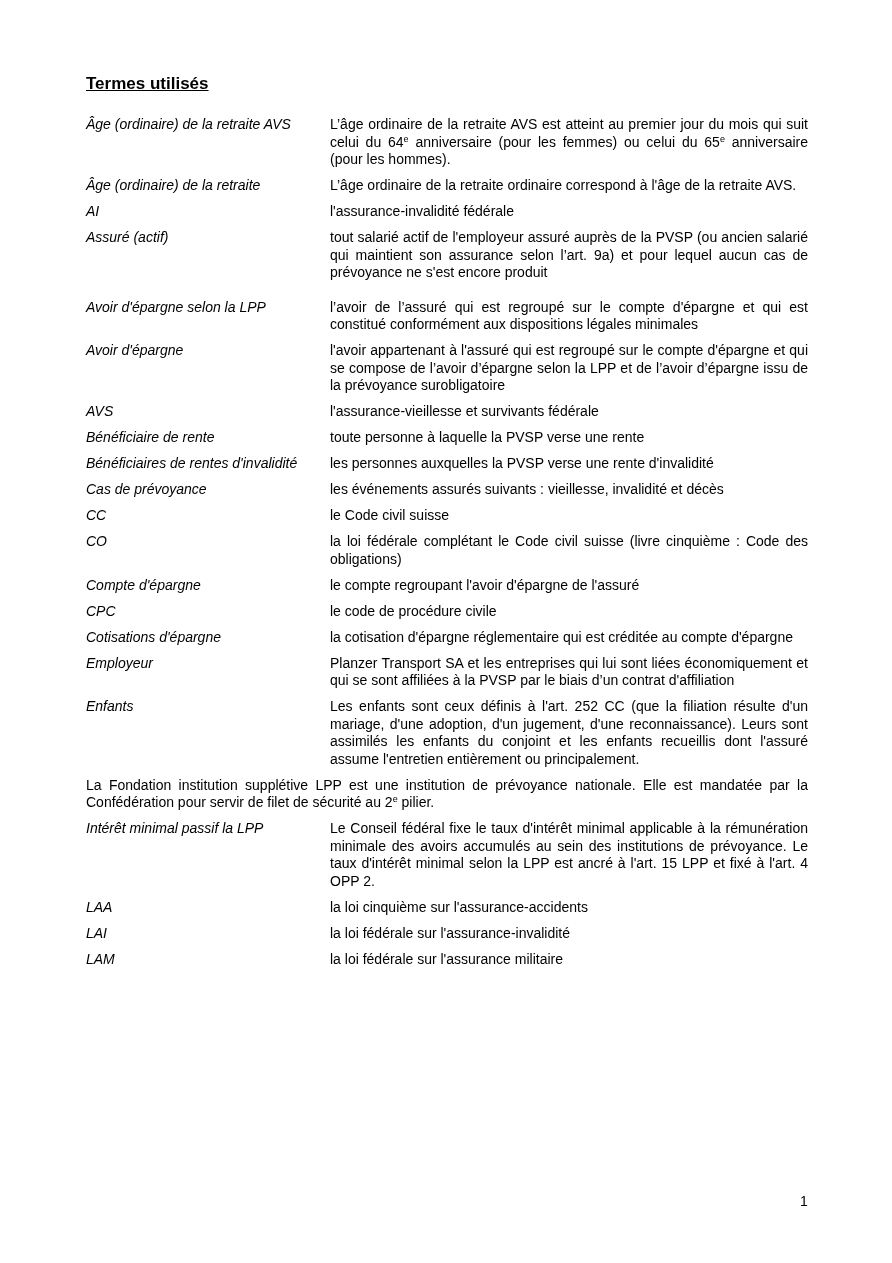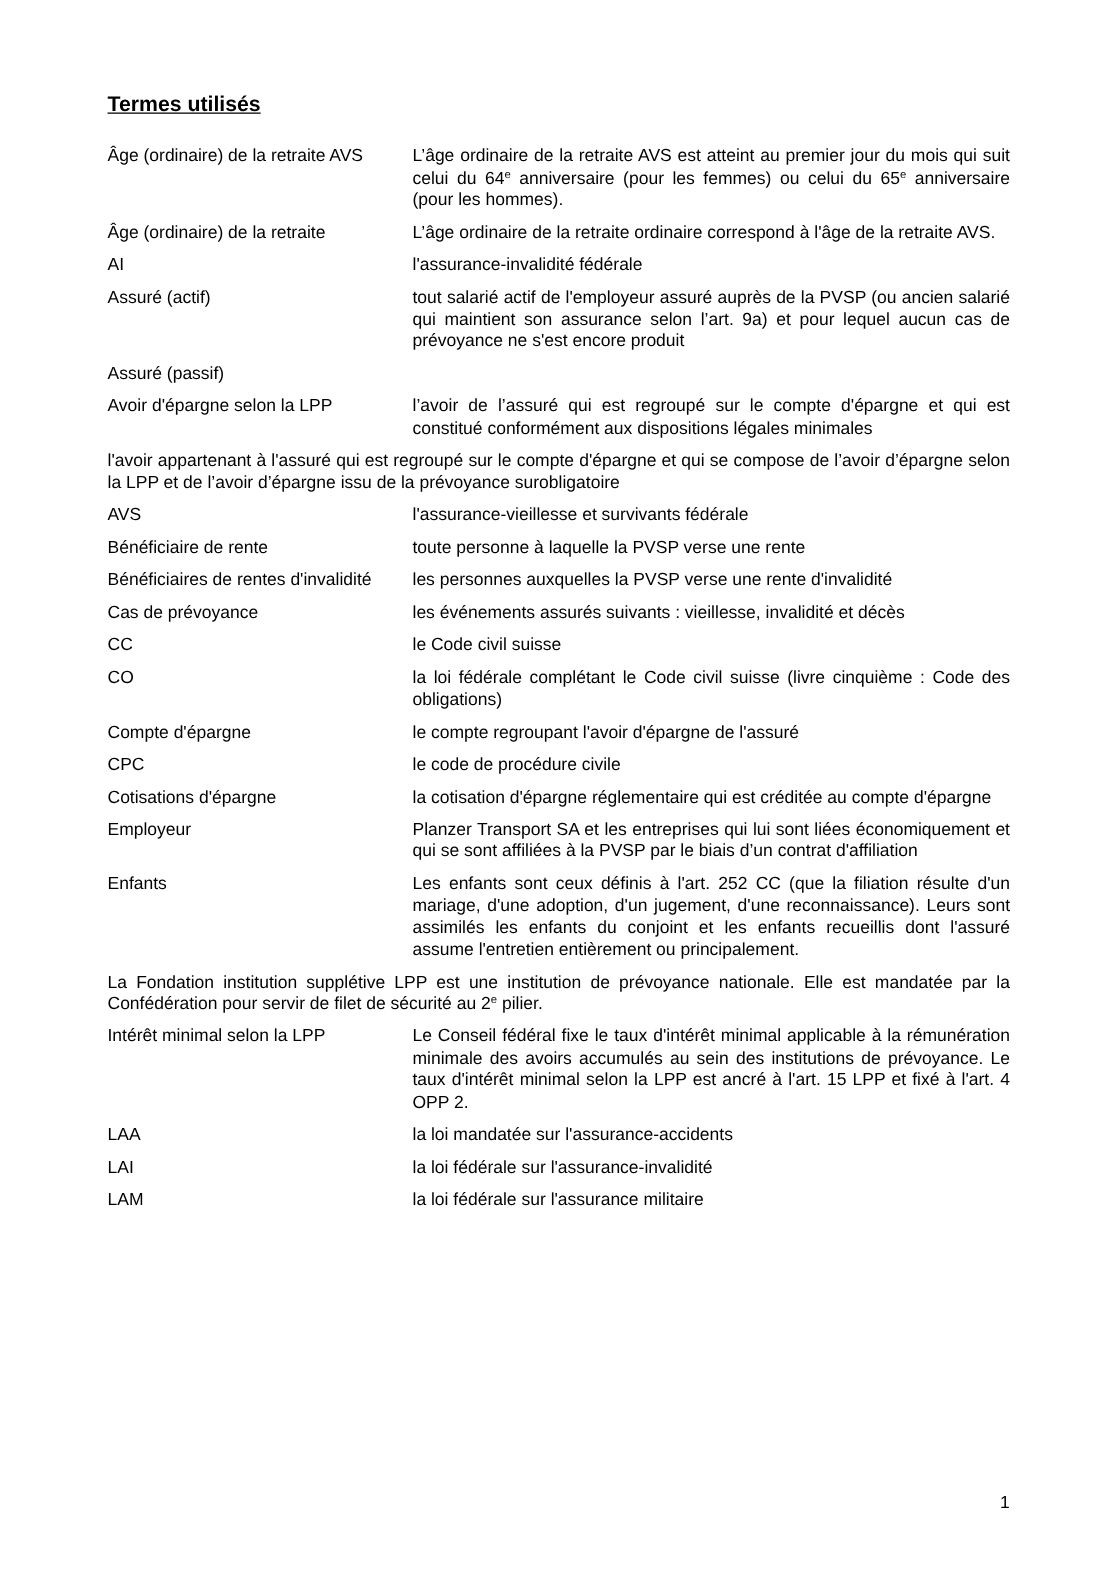--- a/index.html
+++ b/index.html
@@ -1,21 +1,21 @@
 <!DOCTYPE html>
 <html><head>
 <meta charset="utf-8">
 <style>
   html, body { margin: 0; padding: 0; background: #ffffff; }
   body { width: 892px; height: 1263px; position: relative; overflow: hidden;
          font-family: "Liberation Sans", sans-serif; color: #000; }
   .title { position: absolute; left: 86px; top: 74px; font-size: 17px; font-weight: bold; margin: 0; text-decoration: underline; }
   .rows { position: absolute; left: 86px; top: 116px; width: 722px; }
   .row { display: flex; font-size: 14px; line-height: 17.5px; margin-bottom: 8.5px; }
-  .term { width: 244px; flex: 0 0 244px; }
+  .term { width: 244px; flex: 0 0 244px; font-style: italic; }
   .def { flex: 1; text-align: justify; }
   .def sup { font-size: 9px; vertical-align: 5px; line-height: 0; }
   .pagenum { position: absolute; left: 800px; top: 1193px; font-size: 14px; }
 </style>
 </head>
 <body>
 
 <h1 class="title">Termes utilisés</h1>
 
 <div class="rows">
@@ -29,27 +29,27 @@
   </div>
   <div class="row">
     <div class="term">AI</div>
     <div class="def">l'assurance-invalidité fédérale</div>
   </div>
   <div class="row">
     <div class="term">Assuré (actif)</div>
     <div class="def">tout salarié actif de l'employeur assuré auprès de la PVSP (ou ancien salarié qui maintient son assurance selon l’art. 9a) et pour lequel aucun cas de prévoyance ne s'est encore produit</div>
   </div>
   <div class="row">
-    <div class="term">Assuré (passif)</div>
   </div>
   <div class="row">
     <div class="term">Avoir d'épargne selon la LPP</div>
     <div class="def">l’avoir de l’assuré qui est regroupé sur le compte d'épargne et qui est constitué conformément aux dispositions légales minimales</div>
   </div>
   <div class="row">
+    <div class="term">Avoir d'épargne</div>
     <div class="def">l'avoir appartenant à l'assuré qui est regroupé sur le compte d'épargne et qui se compose de l’avoir d’épargne selon la LPP et de l’avoir d’épargne issu de la prévoyance surobligatoire</div>
   </div>
   <div class="row">
     <div class="term">AVS</div>
     <div class="def">l'assurance-vieillesse et survivants fédérale</div>
   </div>
   <div class="row">
     <div class="term">Bénéficiaire de rente</div>
     <div class="def">toute personne à laquelle la PVSP verse une rente</div>
   </div>
@@ -86,26 +86,26 @@
     <div class="def">Planzer Transport SA et les entreprises qui lui sont liées économiquement et qui se sont affiliées à la PVSP par le biais d’un contrat d'affiliation</div>
   </div>
   <div class="row">
     <div class="term">Enfants</div>
     <div class="def">Les enfants sont ceux définis à l'art. 252 CC (que la filiation résulte d'un mariage, d'une adoption, d'un jugement, d'une reconnaissance). Leurs sont assimilés les enfants du conjoint et les enfants recueillis dont l'assuré assume l'entretien entièrement ou principalement.</div>
   </div>
   <div class="row">
     <div class="def"><span>La Fondation institution supplétive LPP est une institution de prévoyance nationale. Elle est mandatée par la Confédération pour servir de filet de sécurité au 2</span><sup>e</sup><span> pilier.</span></div>
   </div>
   <div class="row">
-    <div class="term">Intérêt minimal selon la LPP</div>
+    <div class="term">Intérêt minimal passif la LPP</div>
     <div class="def">Le Conseil fédéral fixe le taux d'intérêt minimal applicable à la rémunération minimale des avoirs accumulés au sein des institutions de prévoyance. Le taux d'intérêt minimal selon la LPP est ancré à l'art. 15 LPP et fixé à l'art. 4 OPP 2.</div>
   </div>
   <div class="row">
     <div class="term">LAA</div>
-    <div class="def">la loi mandatée sur l'assurance-accidents</div>
+    <div class="def">la loi cinquième sur l'assurance-accidents</div>
   </div>
   <div class="row">
     <div class="term">LAI</div>
     <div class="def">la loi fédérale sur l'assurance-invalidité</div>
   </div>
   <div class="row">
     <div class="term">LAM</div>
     <div class="def">la loi fédérale sur l'assurance militaire</div>
   </div>
 </div>

